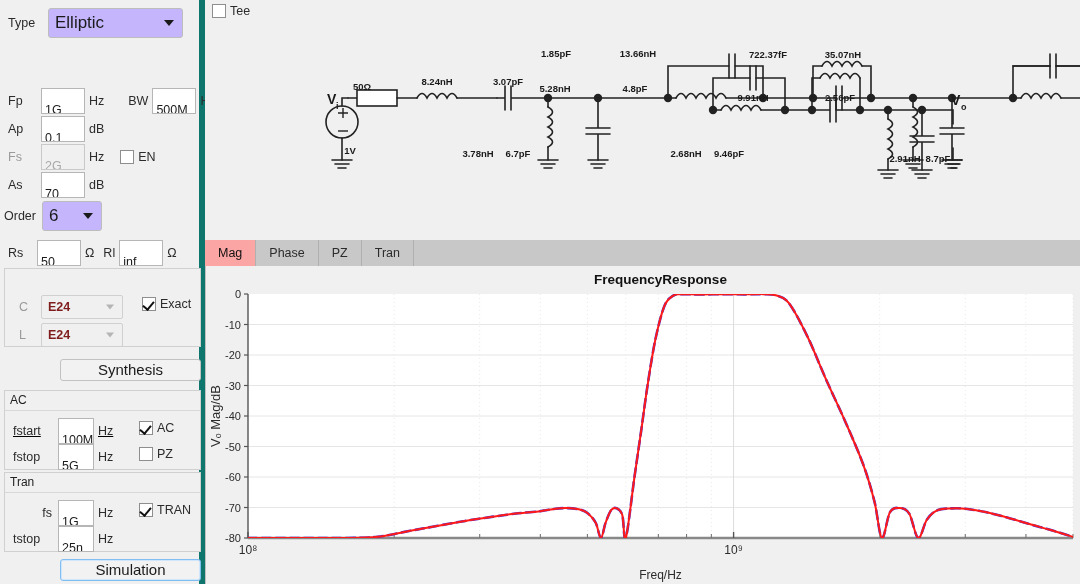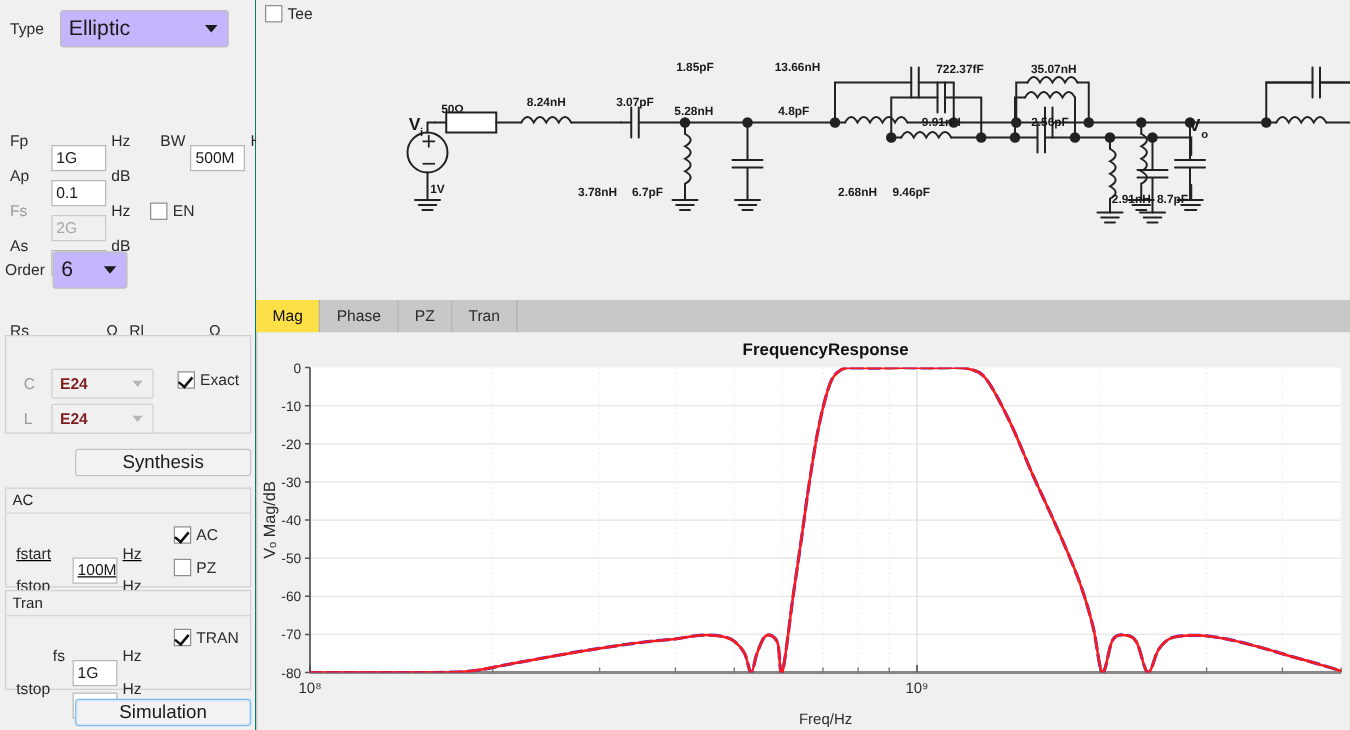--- a/index.html
+++ b/index.html
@@ -9,43 +9,42 @@
     overflow: hidden;
     font-family: "Liberation Sans", sans-serif;
     background: #ffffff;
   }
   #app { position: relative; width: 1080px; height: 584px; background: #ffffff; }
 
   
   #sidebar {
     position: absolute; left: 0; top: 0; width: 205px; height: 584px;
     background: #f0f0f0;
-    border-right: 1px solid #0f766e;
+    border-right: 6px solid #0f766e;
   }
   .panel {
     position: absolute;
     left: 4px; width: 197px;
     background: #f0f0f0;
     border: 1px solid #d0d0d0;
   }
   .panel-title {
     font-size: 12px; color: #222; padding: 2px 5px 3px 5px;
     border-bottom: 1px solid #d8d8d8;
   }
   .row { position: absolute; display: flex; align-items: center; }
   .lbl { font-size: 12.5px; color: #2b2b2b; }
   .lbl.dim { color: #9a9a9a; }
   .unit { font-size: 12.5px; color: #2b2b2b; margin-left: 4px; }
 
   .tf {
     background: #ffffff; border: 1px solid #b6b6b6;
     height: 21px; font-size: 12.5px; color: #1a1a1a;
-    padding: 0 3px; line-height: 19px; overflow: hidden;
+    padding: 12px 3px; line-height: 19px; overflow: hidden;
     white-space: nowrap;
-    margin-top: 28px;
   }
   .tf.disabled { background: #f0f0f0; border-color: #c9c9c9; color: #a8a8a8; }
 
   .combo {
     background: #c4b5fd; border: 1px solid #bdbdbd; border-radius: 3px;
     height: 30px; font-size: 17px; color: #1a1a1a;
     padding: 0 6px; line-height: 28px; position: relative;
   }
   .combo .caret {
     position: absolute; right: 8px; top: 50%; transform: translateY(-50%);
@@ -86,21 +85,21 @@
   #plotarea { position: absolute; left: 205px; top: 232px; width: 875px; height: 352px; background: #f0f0f0; }
   #tabs {
     position: absolute; left: 0; top: 8px; height: 26px; width: 875px;
     background: #c8c8c8; display: flex; align-items: flex-end;
   }
   .tab {
     height: 26px; line-height: 26px; padding: 0 13px;
     font-size: 12.5px; color: #2b2b2b; background: #c8c8c8;
     border-right: 1px solid #b0b0b0;
   }
-  .tab.active { background: #fde047; color: #111; }
+  .tab.active { background: #fca5a5; color: #111; }
   #plotpane {
     position: absolute; left: 0; top: 34px; width: 875px; height: 318px;
     background: #f0f0f0; border-left: 1px solid #c0c0c0;
   }
   #chartsvg { display: block; }
 </style>
 </head>
 <body>
 
 <div id="app">

